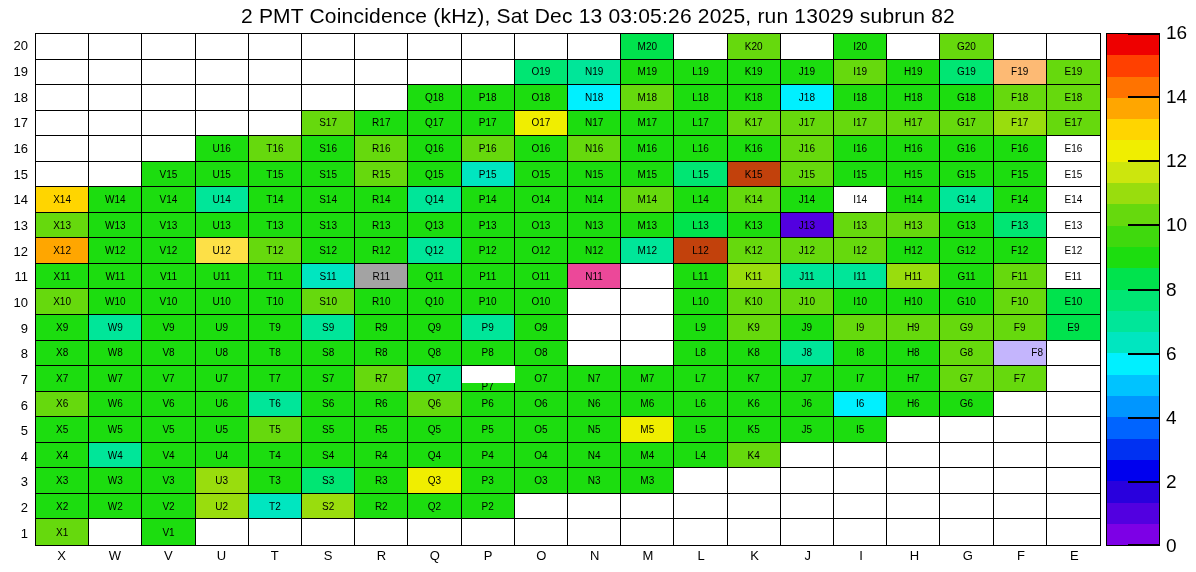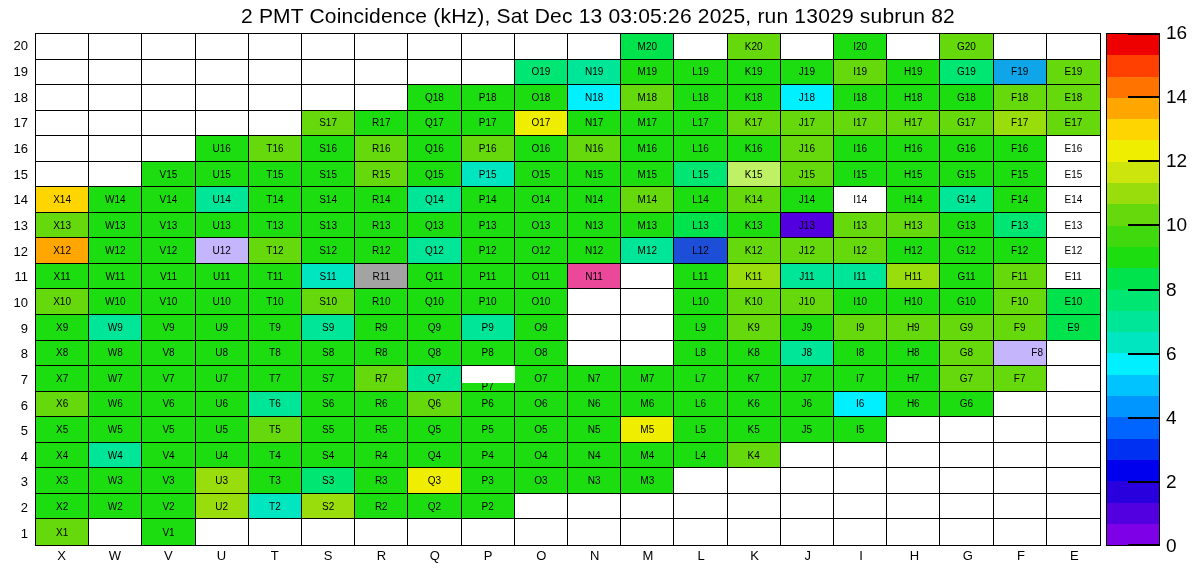--- a/index.html
+++ b/index.html
@@ -114,21 +114,21 @@
     <div class="cell"></div>
     <div class="cell" style="background: rgb(0, 230, 115);">O19</div>
     <div class="cell" style="background: rgb(0, 230, 153);">N19</div>
     <div class="cell" style="background: rgb(28, 221, 15);">M19</div>
     <div class="cell" style="background: rgb(28, 221, 15);">L19</div>
     <div class="cell" style="background: rgb(28, 221, 15);">K19</div>
     <div class="cell" style="background: rgb(28, 221, 15);">J19</div>
     <div class="cell" style="background: rgb(102, 217, 13);">I19</div>
     <div class="cell" style="background: rgb(28, 221, 15);">H19</div>
     <div class="cell" style="background: rgb(0, 230, 115);">G19</div>
-    <div class="cell" style="background: #0ea5e9; text-align: right;">F19</div>
+    <div class="cell" style="background: #fdba74; text-align: right;">F19</div>
     <div class="cell" style="background: rgb(102, 217, 13);">E19</div>
     <div class="cell"></div>
     <div class="cell"></div>
     <div class="cell"></div>
     <div class="cell"></div>
     <div class="cell"></div>
     <div class="cell"></div>
     <div class="cell"></div>
     <div class="cell" style="background: rgb(28, 221, 15);">Q18</div>
     <div class="cell" style="background: rgb(28, 221, 15);">P18</div>
@@ -189,21 +189,21 @@
     <div class="cell" style="background: rgb(28, 221, 15);">U15</div>
     <div class="cell" style="background: rgb(28, 221, 15);">T15</div>
     <div class="cell" style="background: rgb(28, 221, 15);">S15</div>
     <div class="cell" style="background: rgb(102, 217, 13);">R15</div>
     <div class="cell" style="background: rgb(28, 221, 15);">Q15</div>
     <div class="cell" style="background: rgb(0, 230, 192);">P15</div>
     <div class="cell" style="background: rgb(28, 221, 15);">O15</div>
     <div class="cell" style="background: rgb(28, 221, 15);">N15</div>
     <div class="cell" style="background: rgb(28, 221, 15);">M15</div>
     <div class="cell" style="background: rgb(0, 230, 115);">L15</div>
-    <div class="cell" style="background: #bef264;">K15</div>
+    <div class="cell" style="background: #c2410c;">K15</div>
     <div class="cell" style="background: rgb(102, 217, 13);">J15</div>
     <div class="cell" style="background: rgb(28, 221, 15);">I15</div>
     <div class="cell" style="background: rgb(28, 221, 15);">H15</div>
     <div class="cell" style="background: rgb(28, 221, 15);">G15</div>
     <div class="cell" style="background: rgb(28, 221, 15);">F15</div>
     <div class="cell">E15</div>
     <div class="cell" style="background: rgb(255, 213, 0);">X14</div>
     <div class="cell" style="background: rgb(28, 221, 15);">W14</div>
     <div class="cell" style="background: rgb(28, 221, 15);">V14</div>
     <div class="cell" style="background: rgb(0, 230, 153);">U14</div>
@@ -239,30 +239,30 @@
     <div class="cell" style="background: rgb(28, 221, 15);">K13</div>
     <div class="cell" style="background: rgb(82, 0, 224);">J13</div>
     <div class="cell" style="background: rgb(102, 217, 13);">I13</div>
     <div class="cell" style="background: rgb(102, 217, 13);">H13</div>
     <div class="cell" style="background: rgb(28, 221, 15);">G13</div>
     <div class="cell" style="background: rgb(0, 230, 115);">F13</div>
     <div class="cell">E13</div>
     <div class="cell" style="background: rgb(255, 166, 0);">X12</div>
     <div class="cell" style="background: rgb(28, 221, 15);">W12</div>
     <div class="cell" style="background: rgb(28, 221, 15);">V12</div>
-    <div class="cell" style="background: #c4b5fd;">U12</div>
+    <div class="cell" style="background: #fde047;">U12</div>
     <div class="cell" style="background: rgb(102, 217, 13);">T12</div>
     <div class="cell" style="background: rgb(28, 221, 15);">S12</div>
     <div class="cell" style="background: rgb(28, 221, 15);">R12</div>
     <div class="cell" style="background: rgb(0, 230, 153);">Q12</div>
     <div class="cell" style="background: rgb(28, 221, 15);">P12</div>
     <div class="cell" style="background: rgb(28, 221, 15);">O12</div>
     <div class="cell" style="background: rgb(28, 221, 15);">N12</div>
     <div class="cell" style="background: rgb(0, 230, 153);">M12</div>
-    <div class="cell" style="background: #1d4ed8;">L12</div>
+    <div class="cell" style="background: #c2410c;">L12</div>
     <div class="cell" style="background: rgb(102, 217, 13);">K12</div>
     <div class="cell" style="background: rgb(102, 217, 13);">J12</div>
     <div class="cell" style="background: rgb(102, 217, 13);">I12</div>
     <div class="cell" style="background: rgb(28, 221, 15);">H12</div>
     <div class="cell" style="background: rgb(28, 221, 15);">G12</div>
     <div class="cell" style="background: rgb(28, 221, 15);">F12</div>
     <div class="cell">E12</div>
     <div class="cell" style="background: rgb(28, 221, 15);">X11</div>
     <div class="cell" style="background: rgb(28, 221, 15);">W11</div>
     <div class="cell" style="background: rgb(28, 221, 15);">V11</div>

